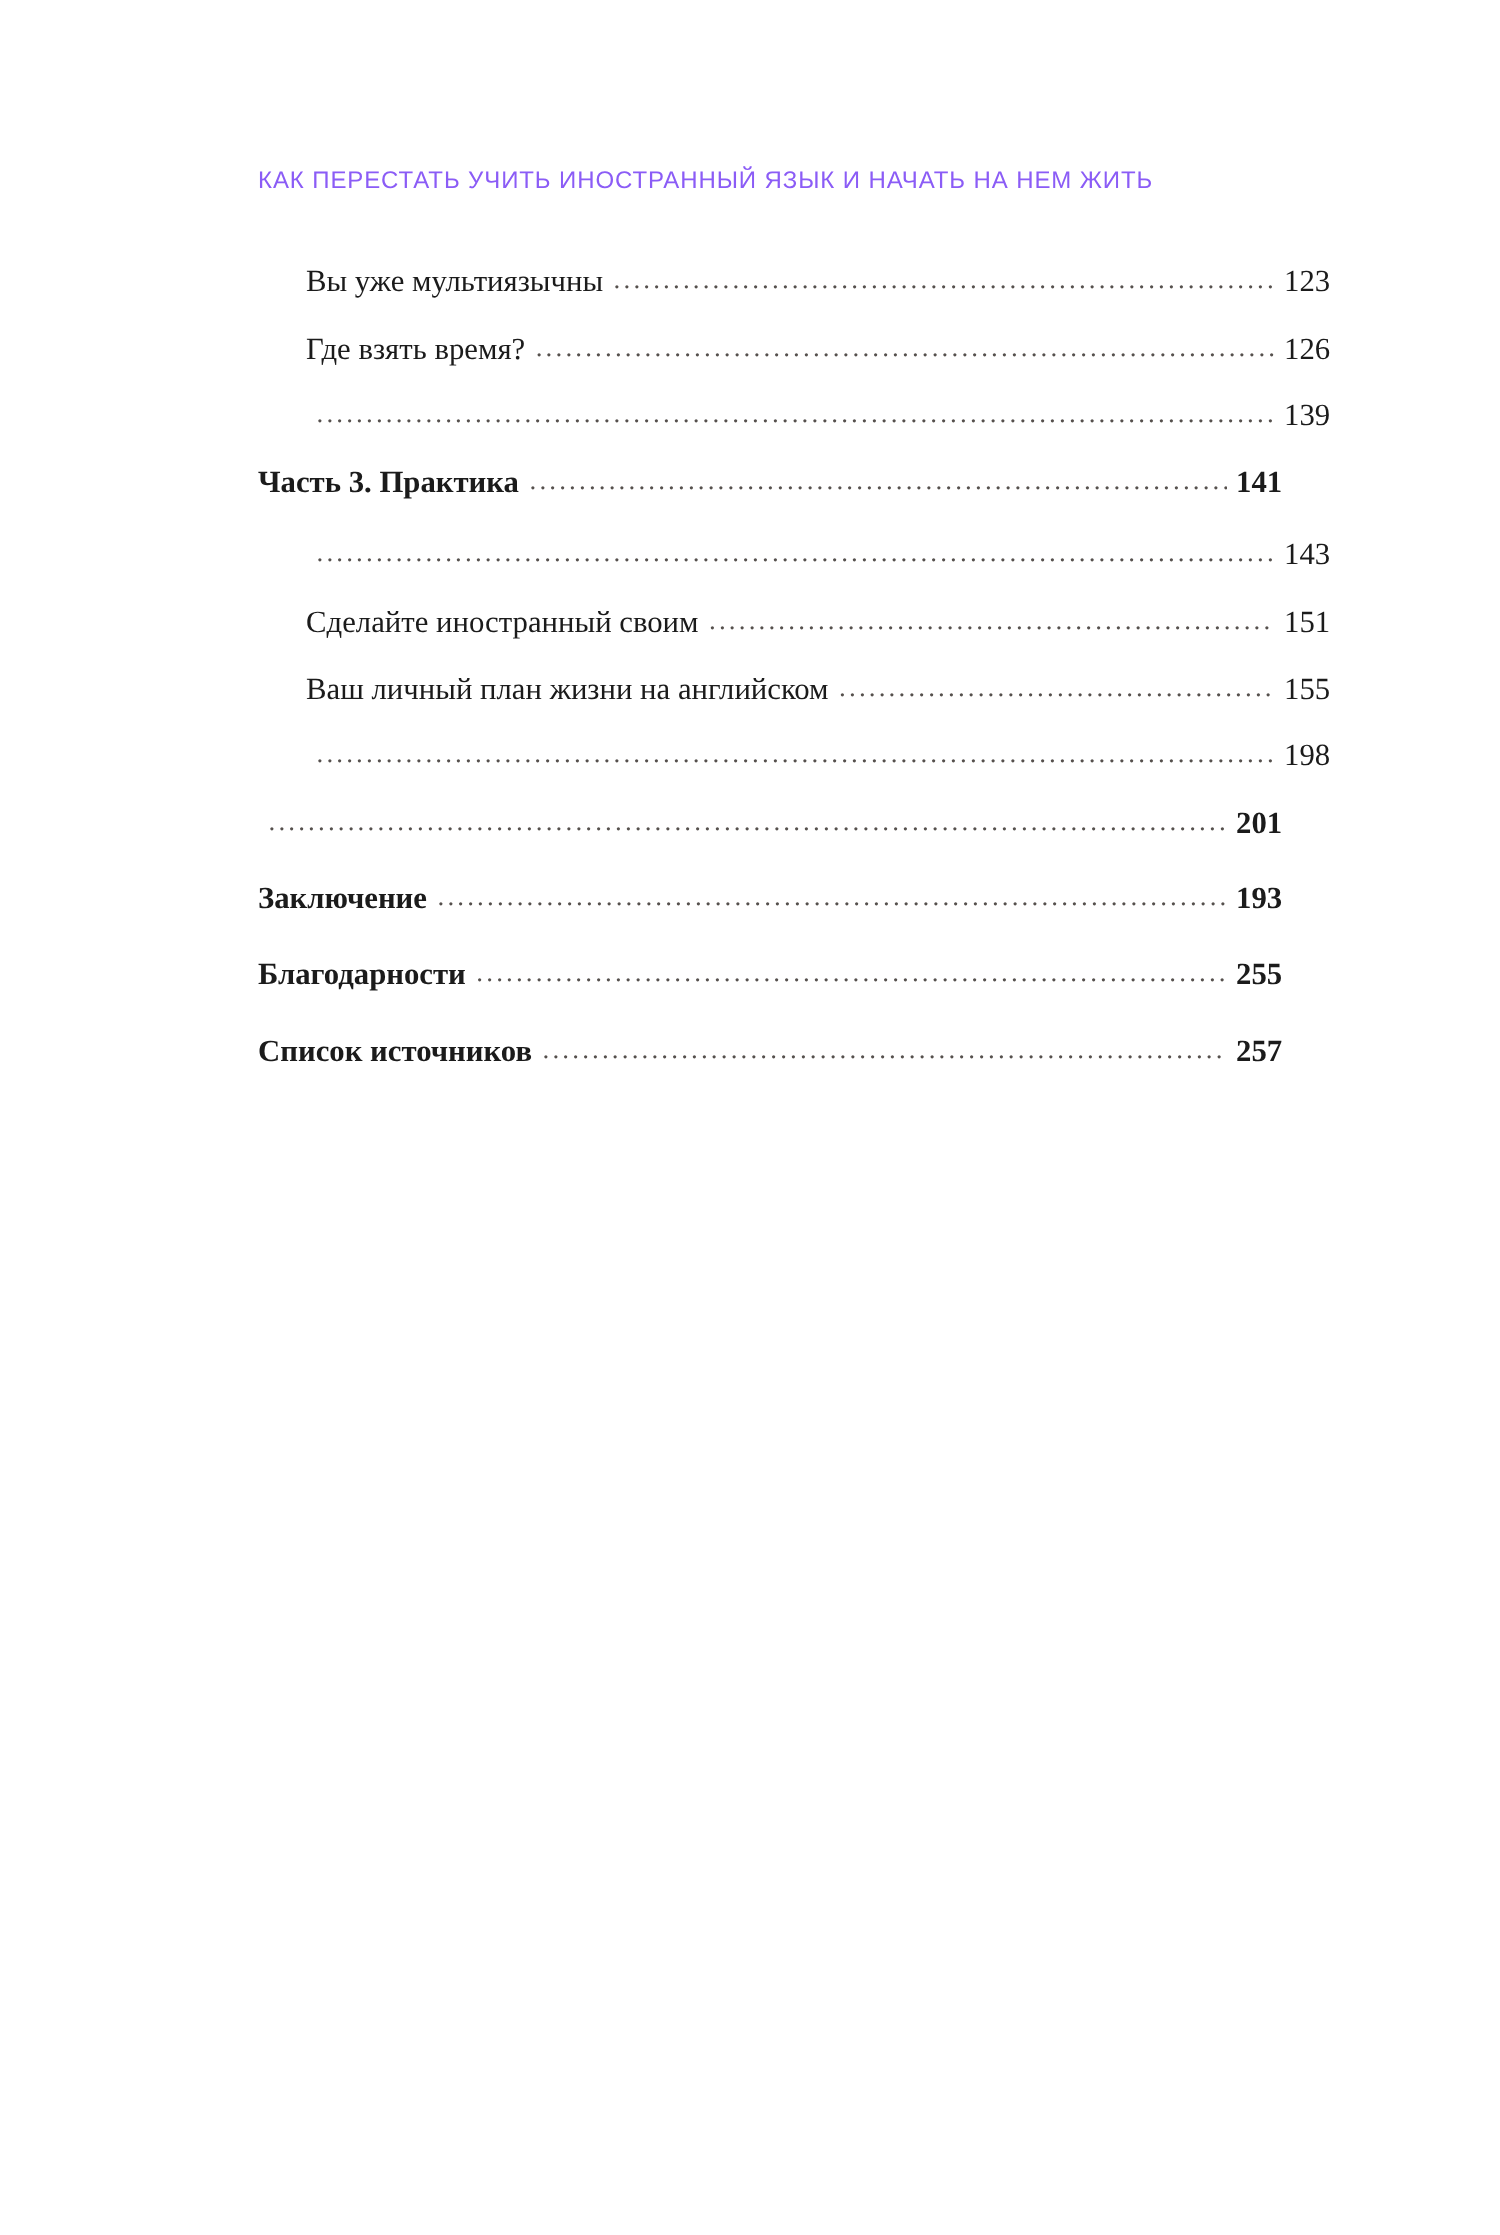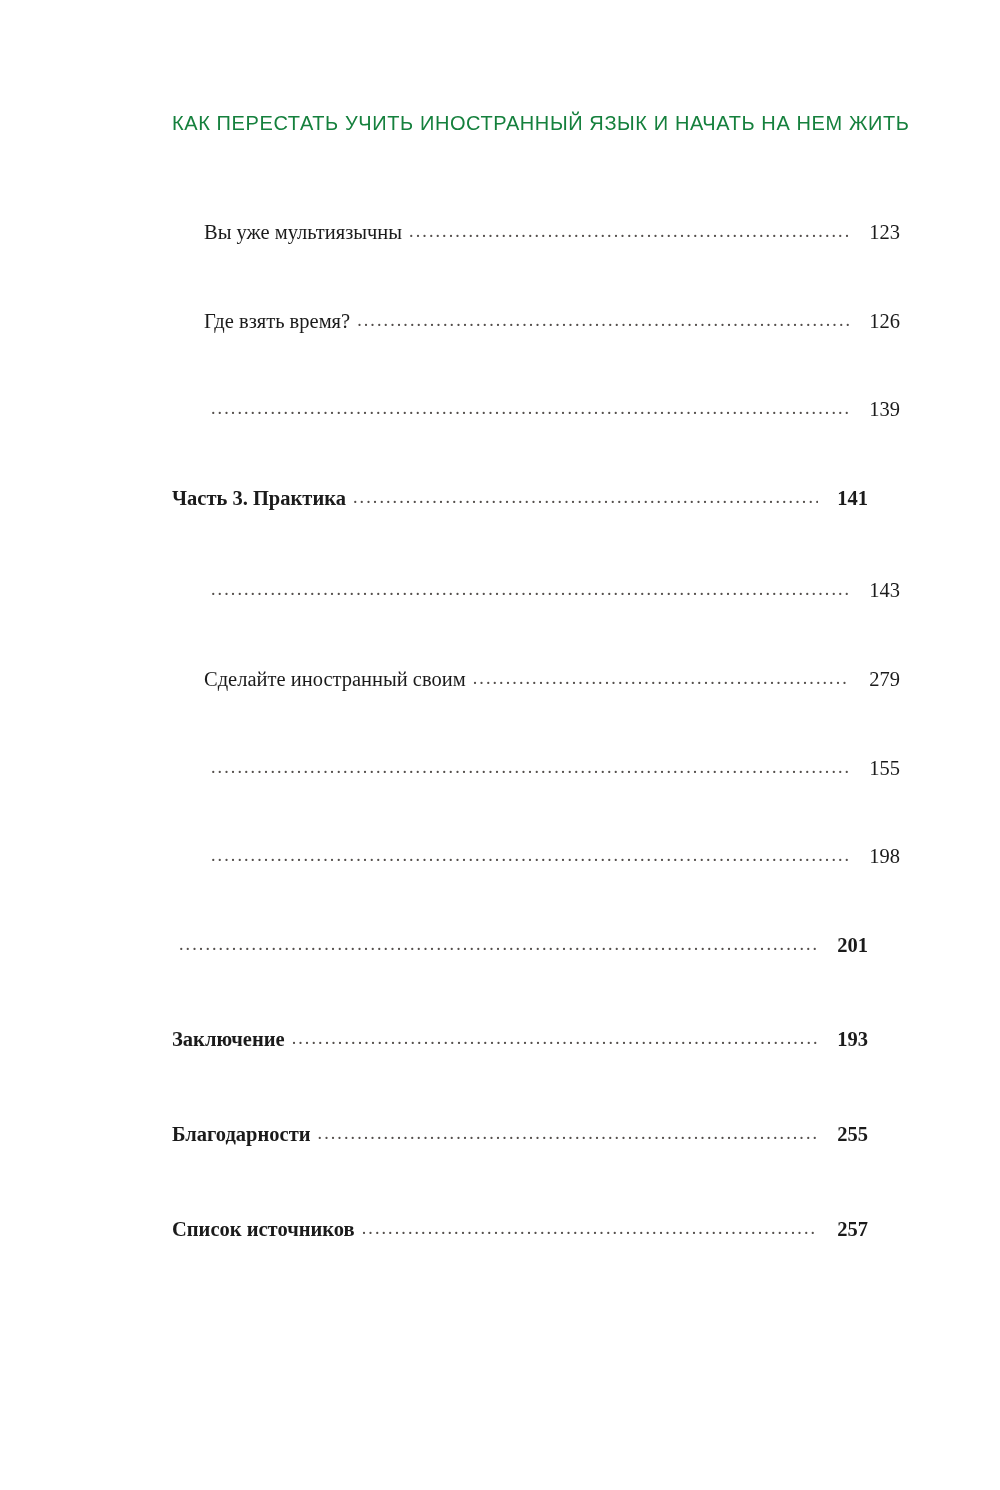--- a/index.html
+++ b/index.html
@@ -23,23 +23,23 @@
     width: 1000px;
     height: 1490px;
   }
 
   .running-head {
     position: absolute;
     top: 112px;
     left: 172px;
     width: 700px;
     font-family: "Liberation Sans", sans-serif;
-    font-size: 20px;
+    font-size: 16px;
     letter-spacing: 0.6px;
-    color: #15803d;
+    color: #8b5cf6;
     white-space: nowrap;
   }
 
   .toc {
     position: absolute;
     top: 176px;
     left: 172px;
     width: 696px;
   }
 
@@ -63,24 +63,22 @@
     overflow: hidden;
     white-space: nowrap;
     color: #55504d;
     font-size: 18px;
     letter-spacing: 2.1px;
     transform: translateY(-2px);
   }
 
   .toc-row .page-num {
     flex: 0 0 auto;
-    text-align: right;
     min-width: 44px;
     white-space: nowrap;
-    margin-top: 44px;
   }
 
   
   .level-2 {
     padding-left: 32px;
     margin-bottom: 20px;
   }
   .level-2 .title,
   .level-2 .page-num {
     font-weight: 400;
@@ -130,23 +128,24 @@
         <span class="dots">....................................................................................................................................................</span>
         <span class="page-num">141</span>
       </div>
       <div class="toc-row level-2">
         <span class="dots">....................................................................................................................................................</span>
         <span class="page-num">143</span>
       </div>
       <div class="toc-row level-2">
         <span class="title">Сделайте иностранный своим</span>
         <span class="dots">....................................................................................................................................................</span>
-        <span class="page-num">279</span>
+        <span class="page-num">151</span>
       </div>
       <div class="toc-row level-2">
+        <span class="title">Ваш личный план жизни на английском</span>
         <span class="dots">....................................................................................................................................................</span>
         <span class="page-num">155</span>
       </div>
       <div class="toc-row level-2">
         <span class="dots">....................................................................................................................................................</span>
         <span class="page-num">198</span>
       </div>
       <div class="toc-row level-1 gap-before">
         <span class="dots">....................................................................................................................................................</span>
         <span class="page-num">201</span>

